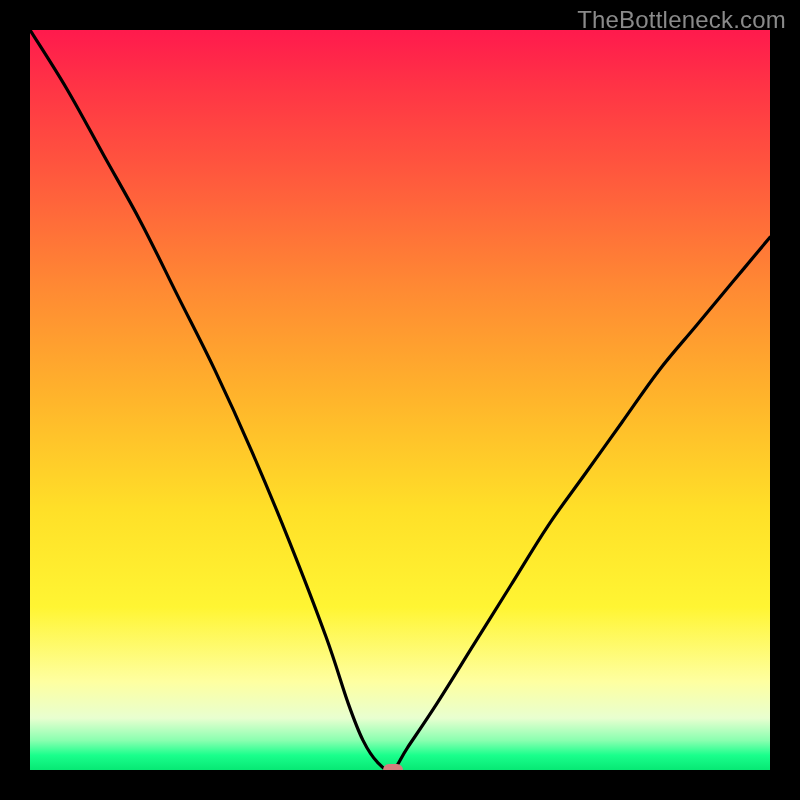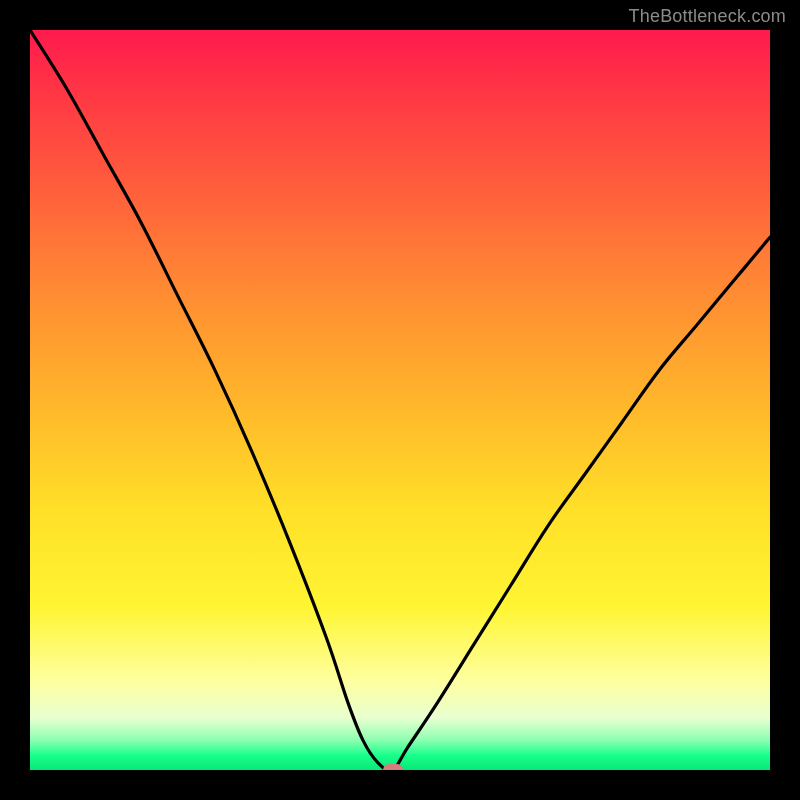--- a/index.html
+++ b/index.html
@@ -62,21 +62,21 @@
     height: 12px;
     border-radius: 6px;
     background: #d47e7e;
     transform: translate(-50%, -50%);
   }
   .watermark {
     position: absolute;
     top: 6px;
     right: 14px;
     color: #8a8a8a;
-    font-size: 18px;
+    font-size: 24px;
     font-weight: 500;
     letter-spacing: 0.2px;
   }
 </style>
 </head>
 <body>
 
 <div class="frame">
 
   <div class="plot-area">

